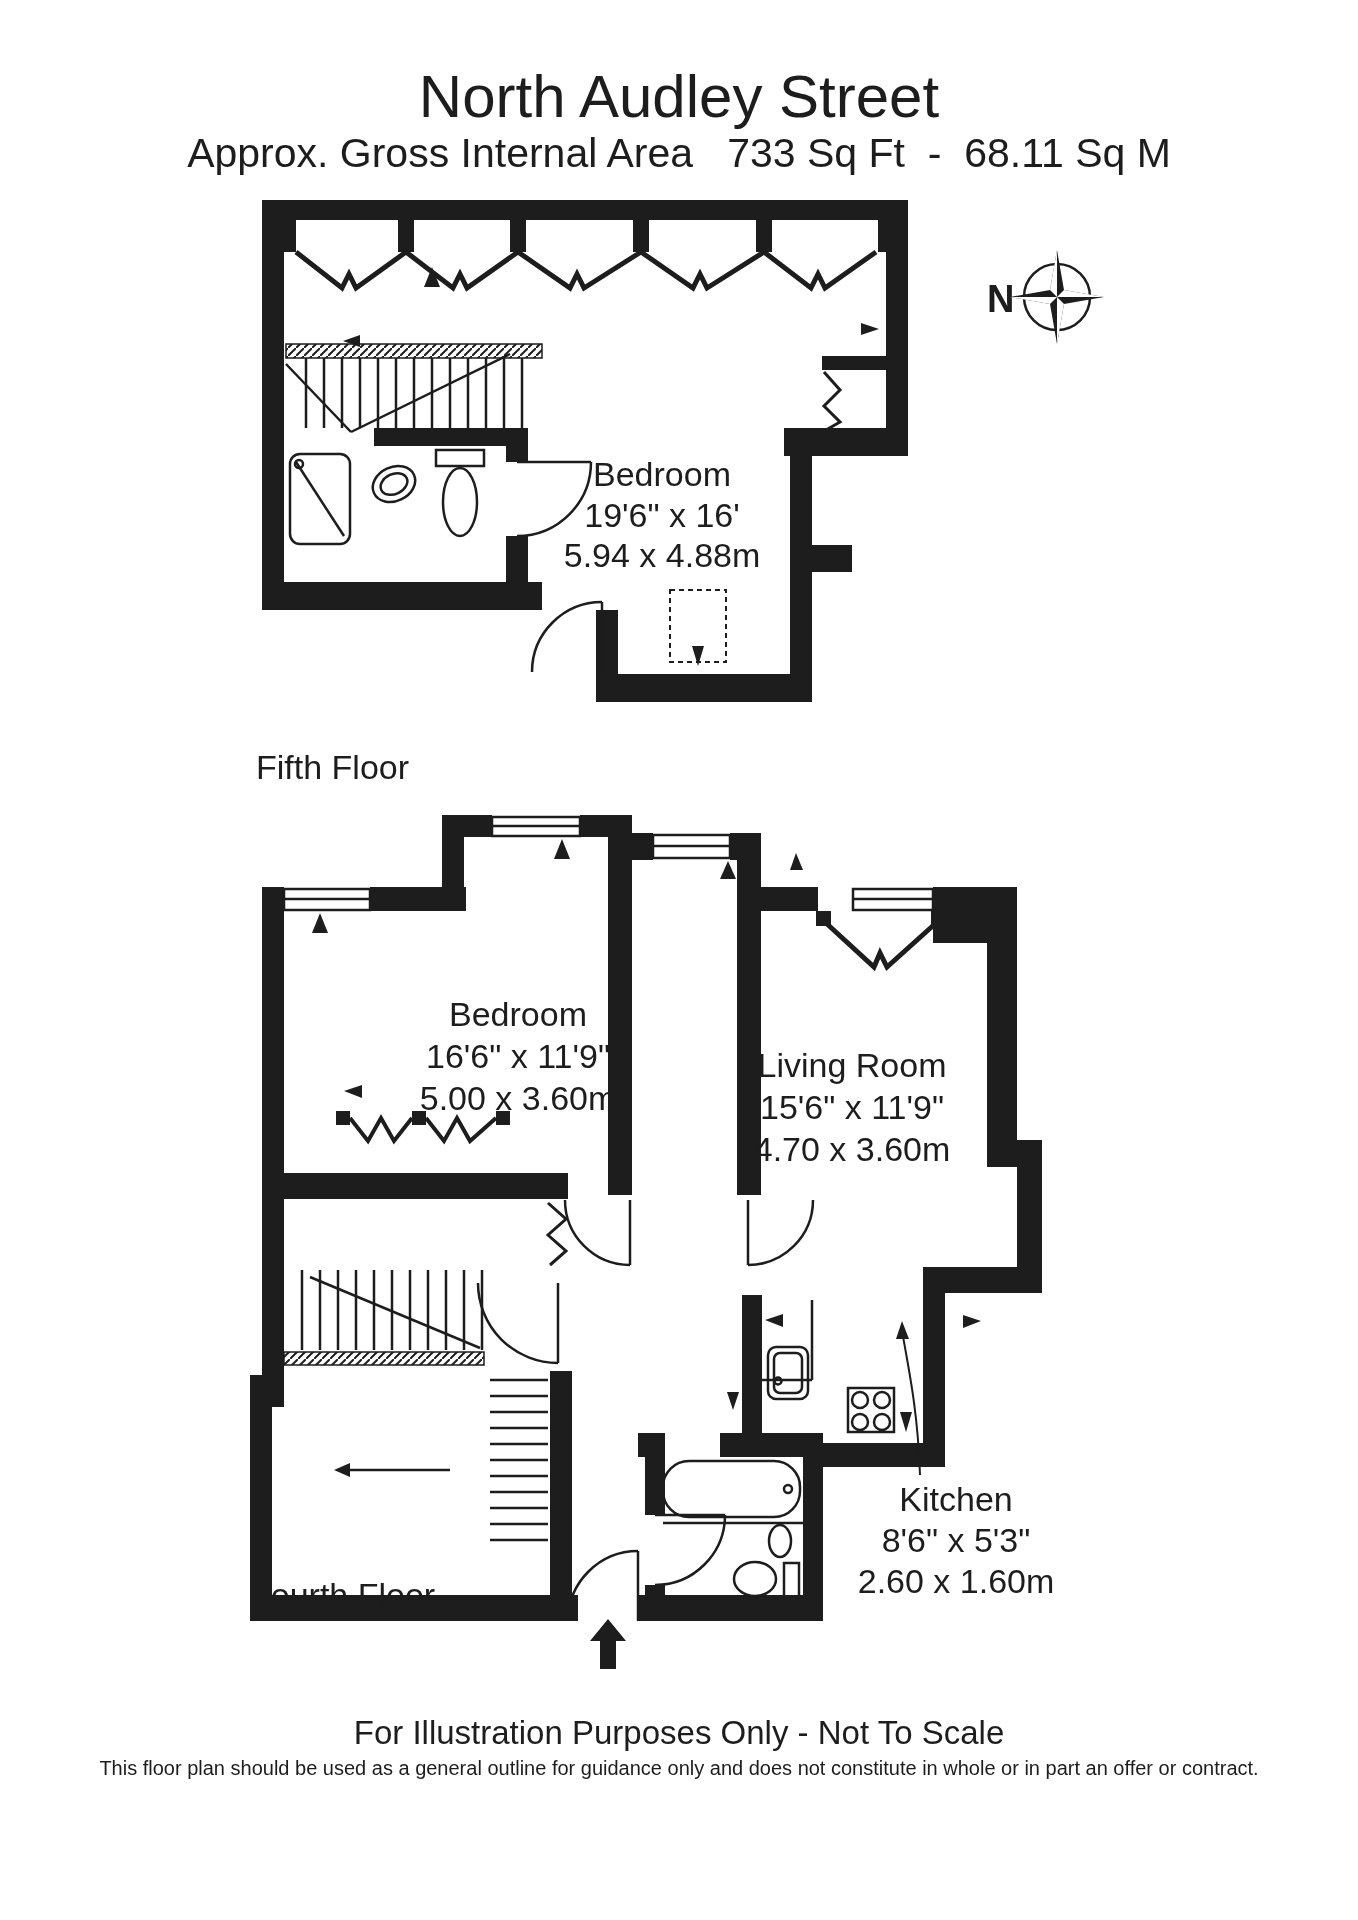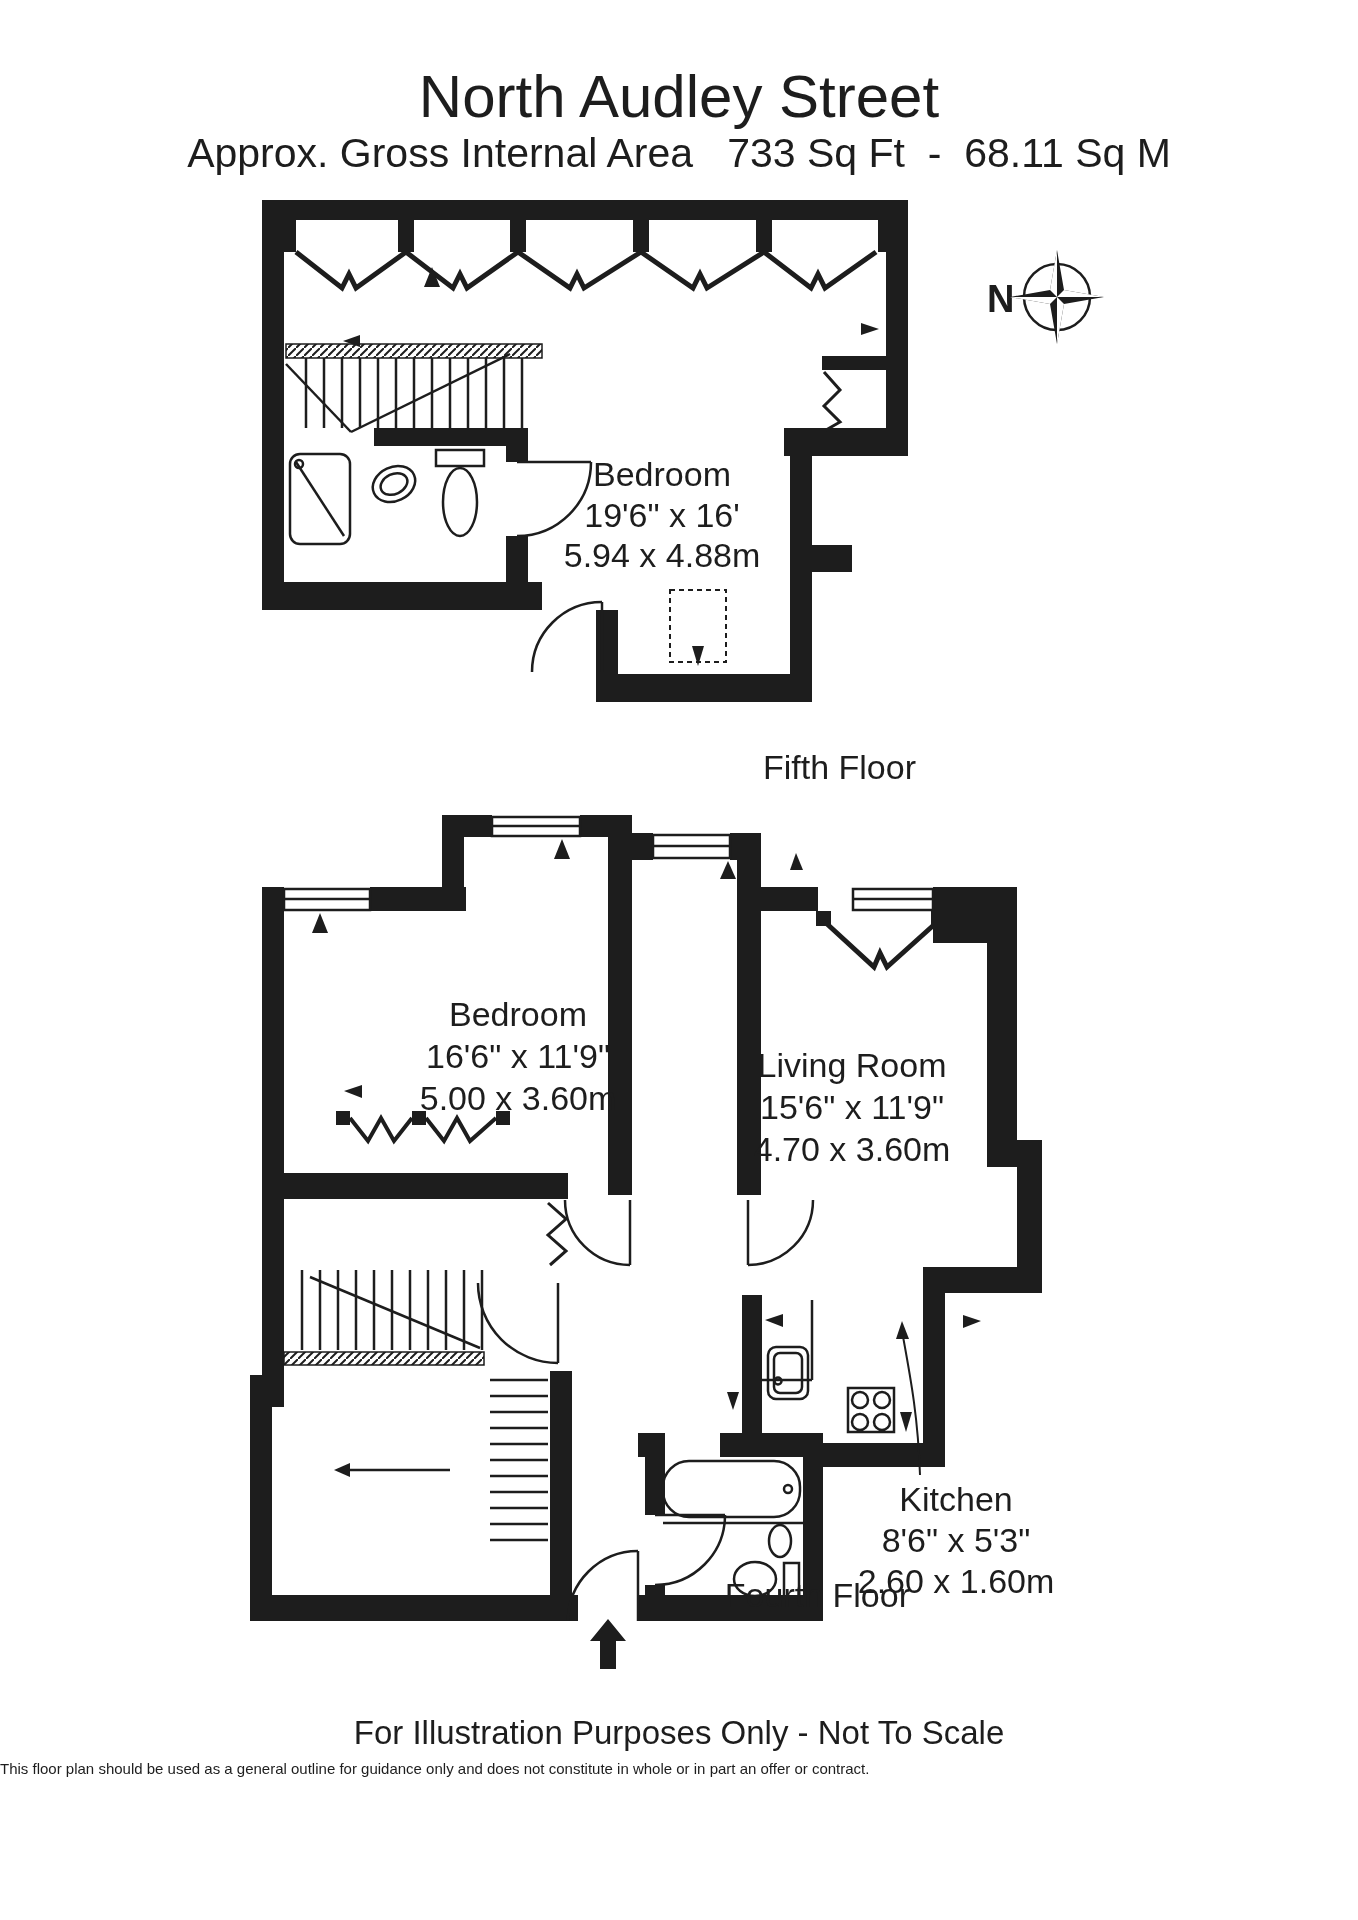--- a/index.html
+++ b/index.html
@@ -1,22 +1,22 @@
 <!DOCTYPE html>
 <html><head>
 <meta charset="utf-8">
 <style>
   html,body{margin:0;padding:0;background:#ffffff;}
   body{font-family:"Liberation Sans", sans-serif;color:#1d1d1d;}
   .page{position:relative;width:1358px;height:1920px;background:#fff;overflow:hidden;}
   .title{position:absolute;left:0;top:62px;width:100%;text-align:center;font-size:60px;}
   .subtitle{position:absolute;left:0;top:130px;width:100%;text-align:center;font-size:41px;}
-  .floor-label{position:absolute;text-align:right;font-size:34px;}
+  .floor-label{position:absolute;text-align:left;font-size:34px;}
   .note{position:absolute;left:0;top:1714px;width:100%;text-align:center;font-size:33px;}
-  .disclaimer{position:absolute;left:0;top:1756px;width:100%;text-align:left;font-size:15px;line-height:25px;}
+  .disclaimer{position:absolute;left:0;top:1756px;width:100%;text-align:center;font-size:20px;line-height:25px;}
   svg{position:absolute;overflow:visible;}
   svg text{font-family:"Liberation Sans", sans-serif;fill:#1d1d1d;}
   .room-name,.room-dim{font-size:34px;text-anchor:middle;}
   .wall{fill:#1d1d1d;}
   .thin{stroke:#1d1d1d;fill:none;}
 </style>
 </head>
 <body>
 
 <div class="page">

